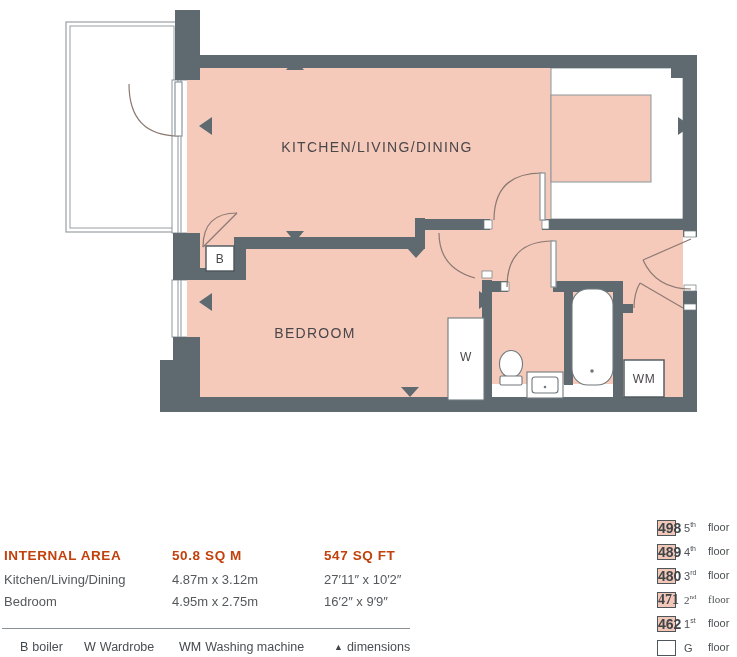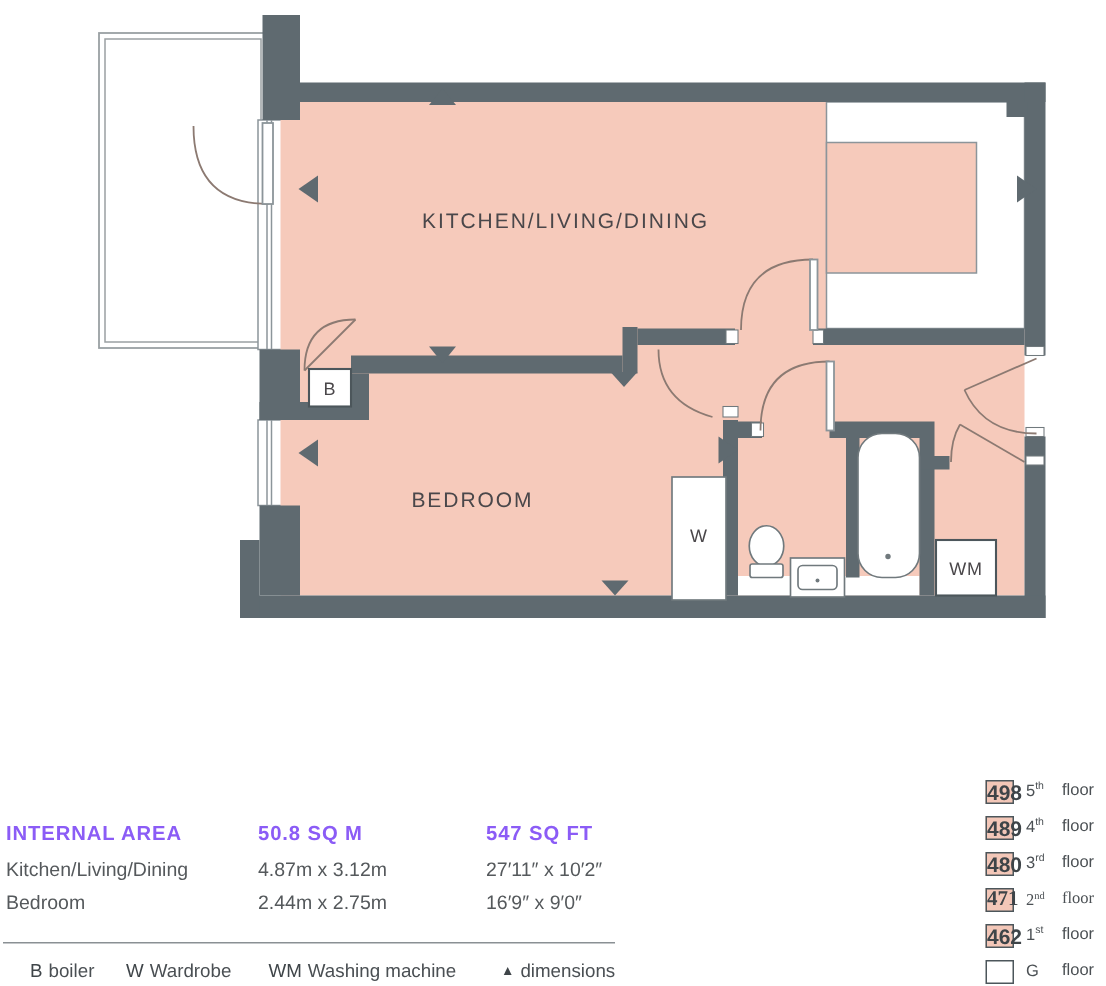--- a/index.html
+++ b/index.html
@@ -8,21 +8,21 @@
 
   #plan-wrap { position:absolute; left:0; top:0; width:737px; height:480px; }
 
   
   #area-table { position:absolute; left:4px; top:548px; width:450px; height:72px;
                 font-size:13px; color:#55595c; }
   .tbl-row { position:absolute; left:0; width:450px; height:20px; }
   .tbl-row .c1 { position:absolute; left:0; }
   .tbl-row .c2 { position:absolute; left:168px; }
   .tbl-row .c3 { position:absolute; left:320px; }
-  .tbl-row.hdr { font-weight:bold; color:#8b5cf6; letter-spacing:.6px; font-size:13.5px; }
+  .tbl-row.hdr { font-weight:bold; color:#c2410c; letter-spacing:.6px; font-size:13.5px; }
   .row0 { top:0; } .row1 { top:24px; } .row2 { top:46px; }
 
   #separator { position:absolute; left:2px; top:628px; width:408px; height:1px;
                background:#8a9094; }
 
   
   #symbol-legend { position:absolute; left:16px; top:640px; width:450px; height:16px;
                    font-size:12.5px; color:#4a4f53; }
   .legend-item { position:absolute; top:0; white-space:nowrap; }
   .li0 { left:4px; } .li1 { left:68px; } .li2 { left:163px; } .li3 { left:318px; }
@@ -190,22 +190,22 @@
     <span class="c2">50.8 SQ M</span>
     <span class="c3">547 SQ FT</span>
   </div>
   <div class="tbl-row row1">
     <span class="c1">Kitchen/Living/Dining</span>
     <span class="c2">4.87m x 3.12m</span>
     <span class="c3">27′11″ x 10′2″</span>
   </div>
   <div class="tbl-row row2">
     <span class="c1">Bedroom</span>
-    <span class="c2">2.44m x 2.75m</span>
-    <span class="c3">16′9″ x 9′0″</span>
+    <span class="c2">4.95m x 2.75m</span>
+    <span class="c3">16′2″ x 9′9″</span>
   </div>
 </div>
 
 <div id="separator"></div>
 
 <div id="symbol-legend">
   <span class="legend-item li0">
     <span class="legend-sym">B</span><span>boiler</span>
   </span>
   <span class="legend-item li1">

